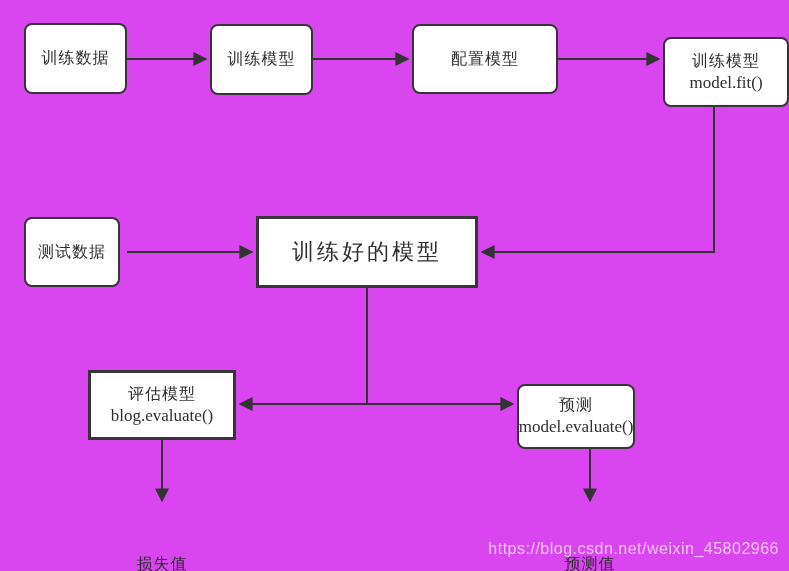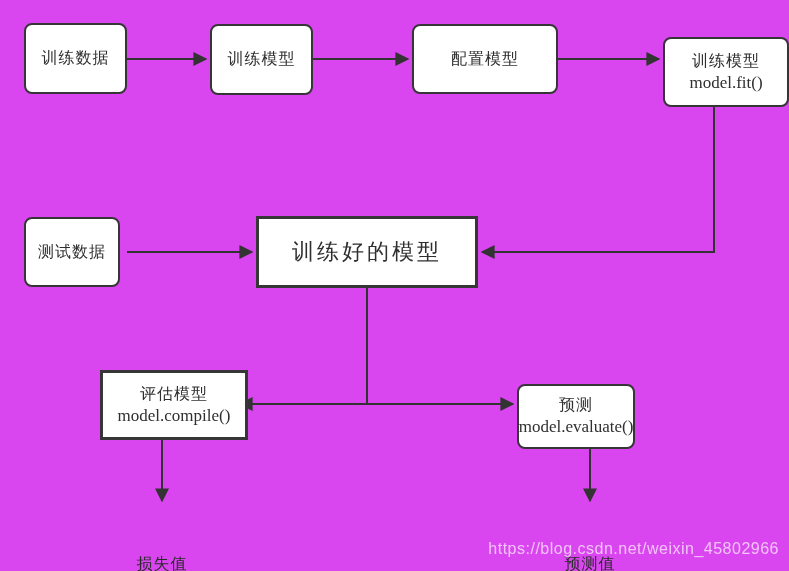--- a/index.html
+++ b/index.html
@@ -113,23 +113,23 @@
   </div>
 
   <div class="node" style="left:24px; top:217px; width:96px; height:70px;">
     <span class="zh">测试数据</span>
   </div>
 
   <div class="node square big" style="left:256px; top:216px; width:222px; height:72px;">
     <span class="zh">训练好的模型</span>
   </div>
 
-  <div class="node square" style="left:88px; top:370px; width:148px; height:70px;margin-left:12px;">
+  <div class="node square" style="left:88px; top:370px; width:148px; height:70px;">
     <span class="zh">评估模型</span>
-    <span class="en">model.compile()</span>
+    <span class="en">blog.evaluate()</span>
   </div>
 
   <div class="node" style="left:517px; top:384px; width:118px; height:65px;">
     <span class="zh">预测</span>
     <span class="en">model.evaluate()</span>
   </div>
 
   <div class="out-label" style="left:117px; top:517px;">损失值</div>
 
   <div class="out-label" style="left:545px; top:517px;">预测值</div>

